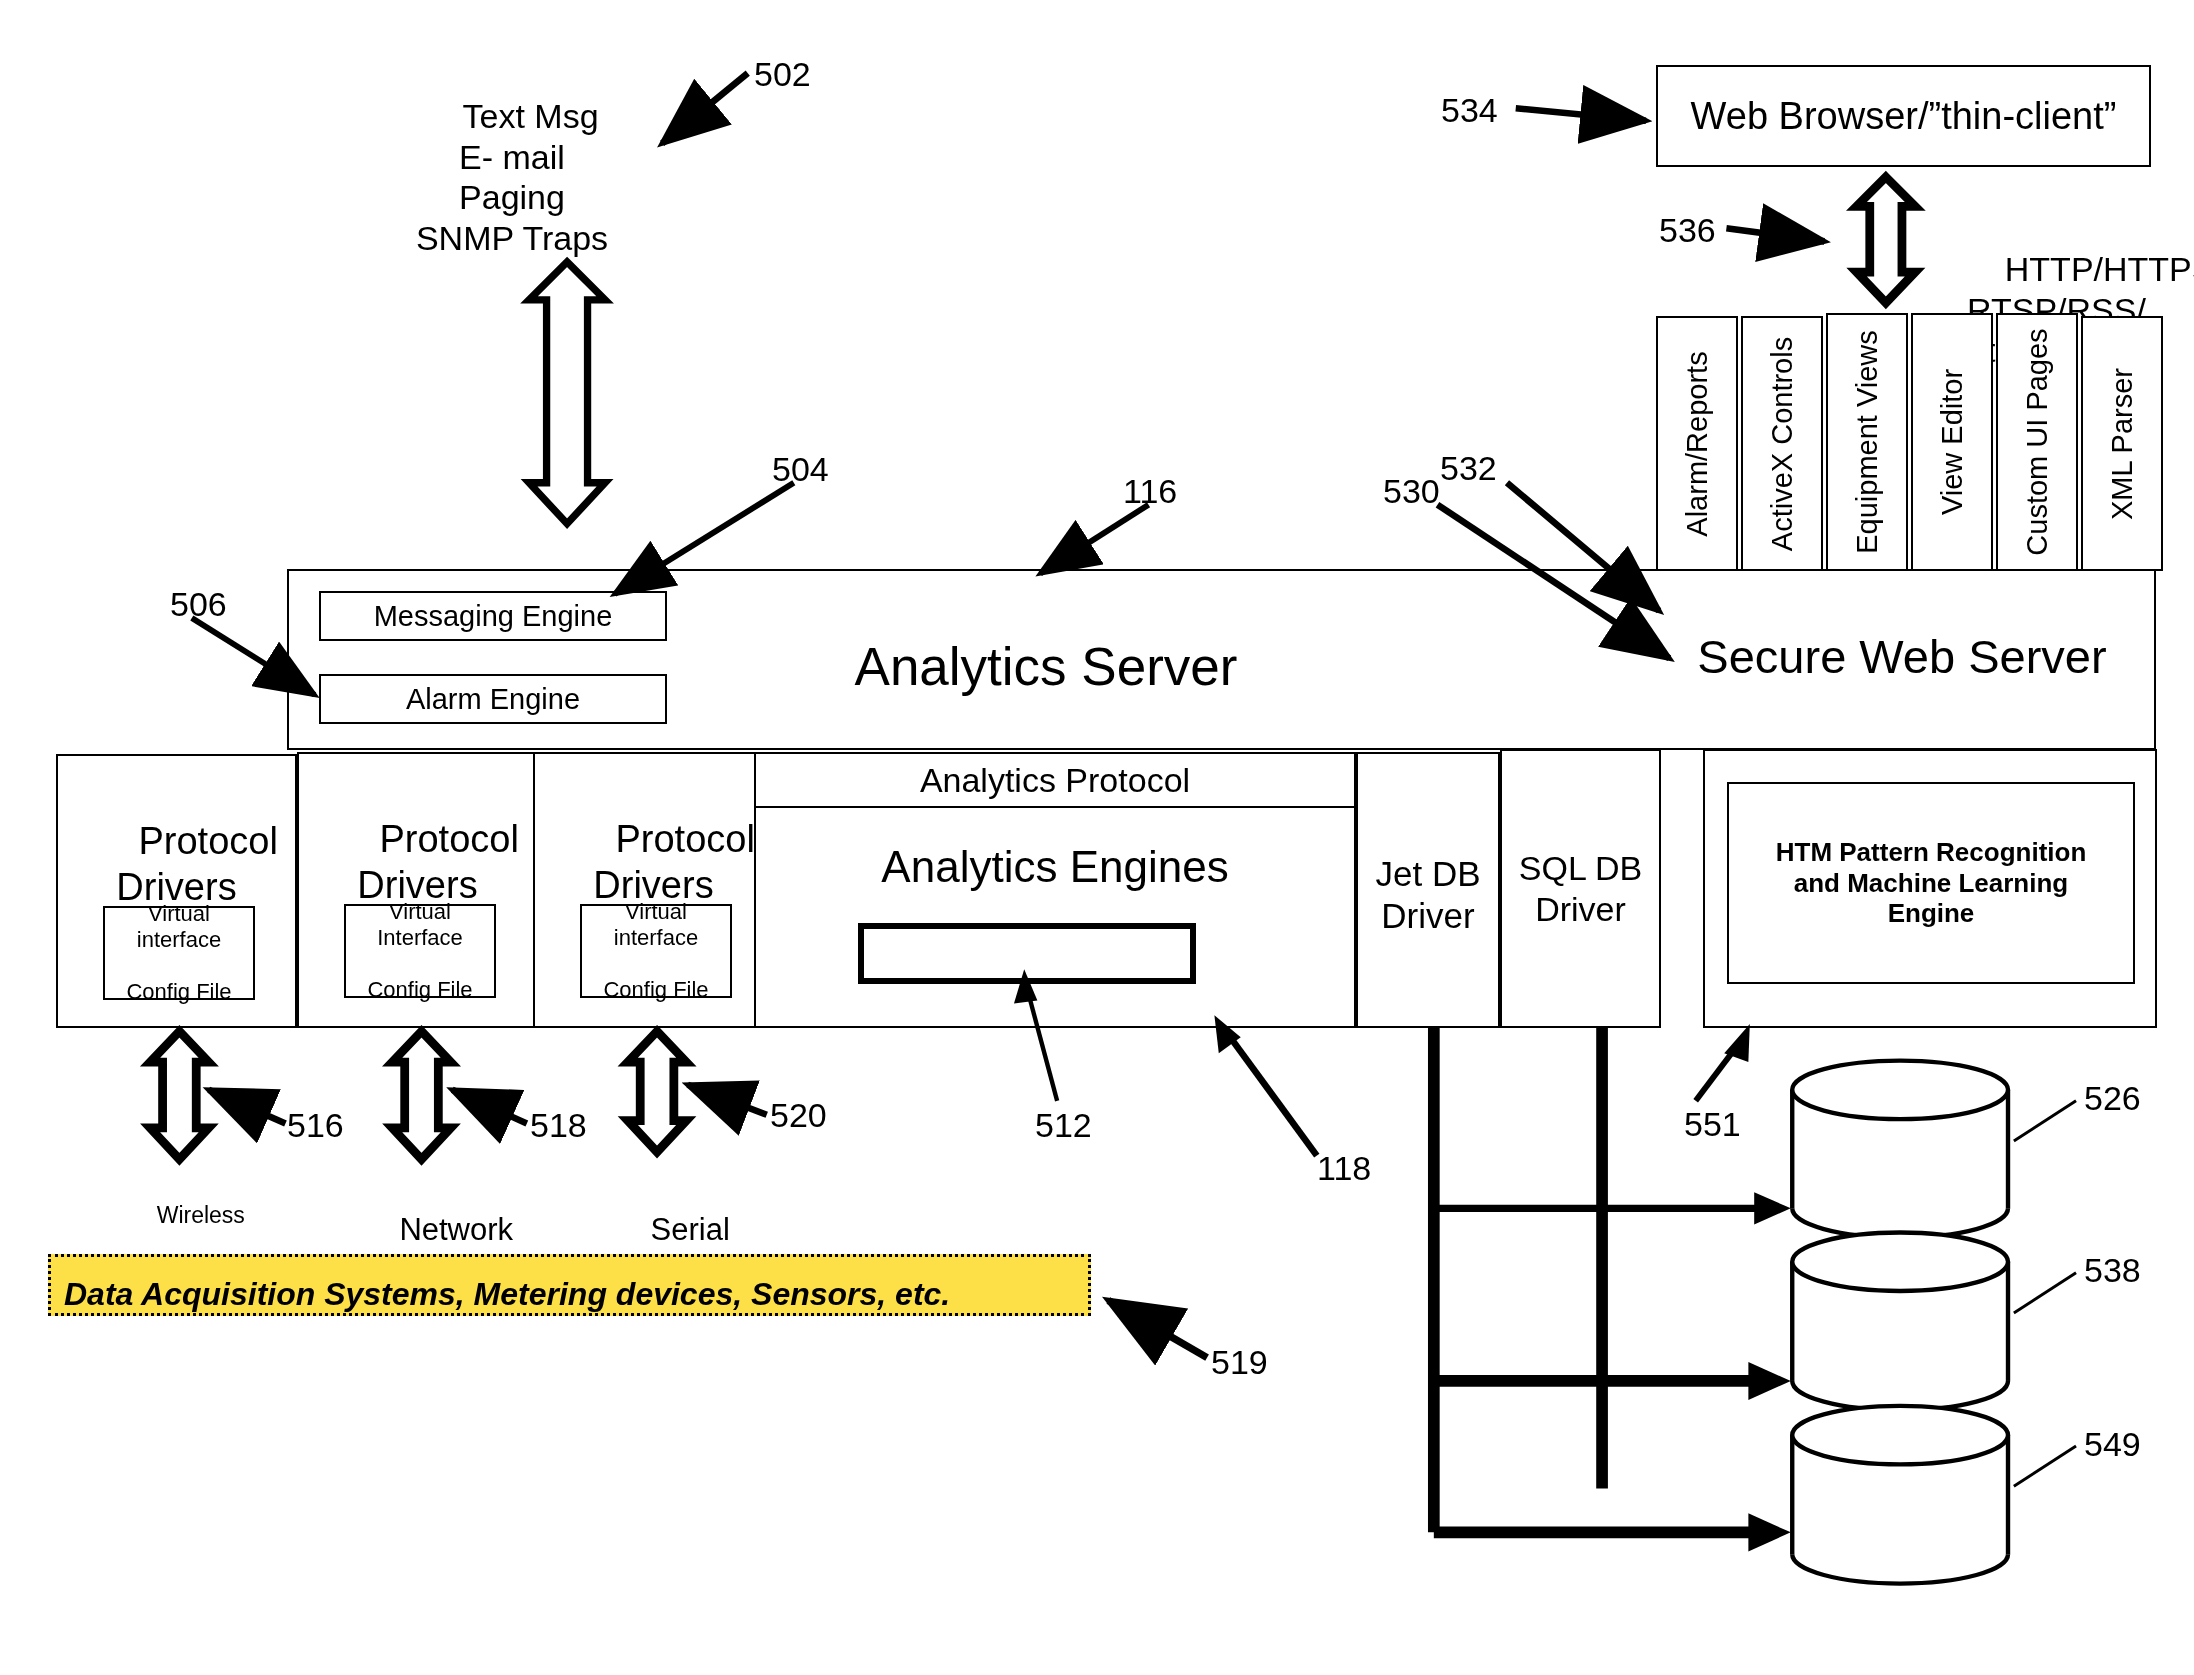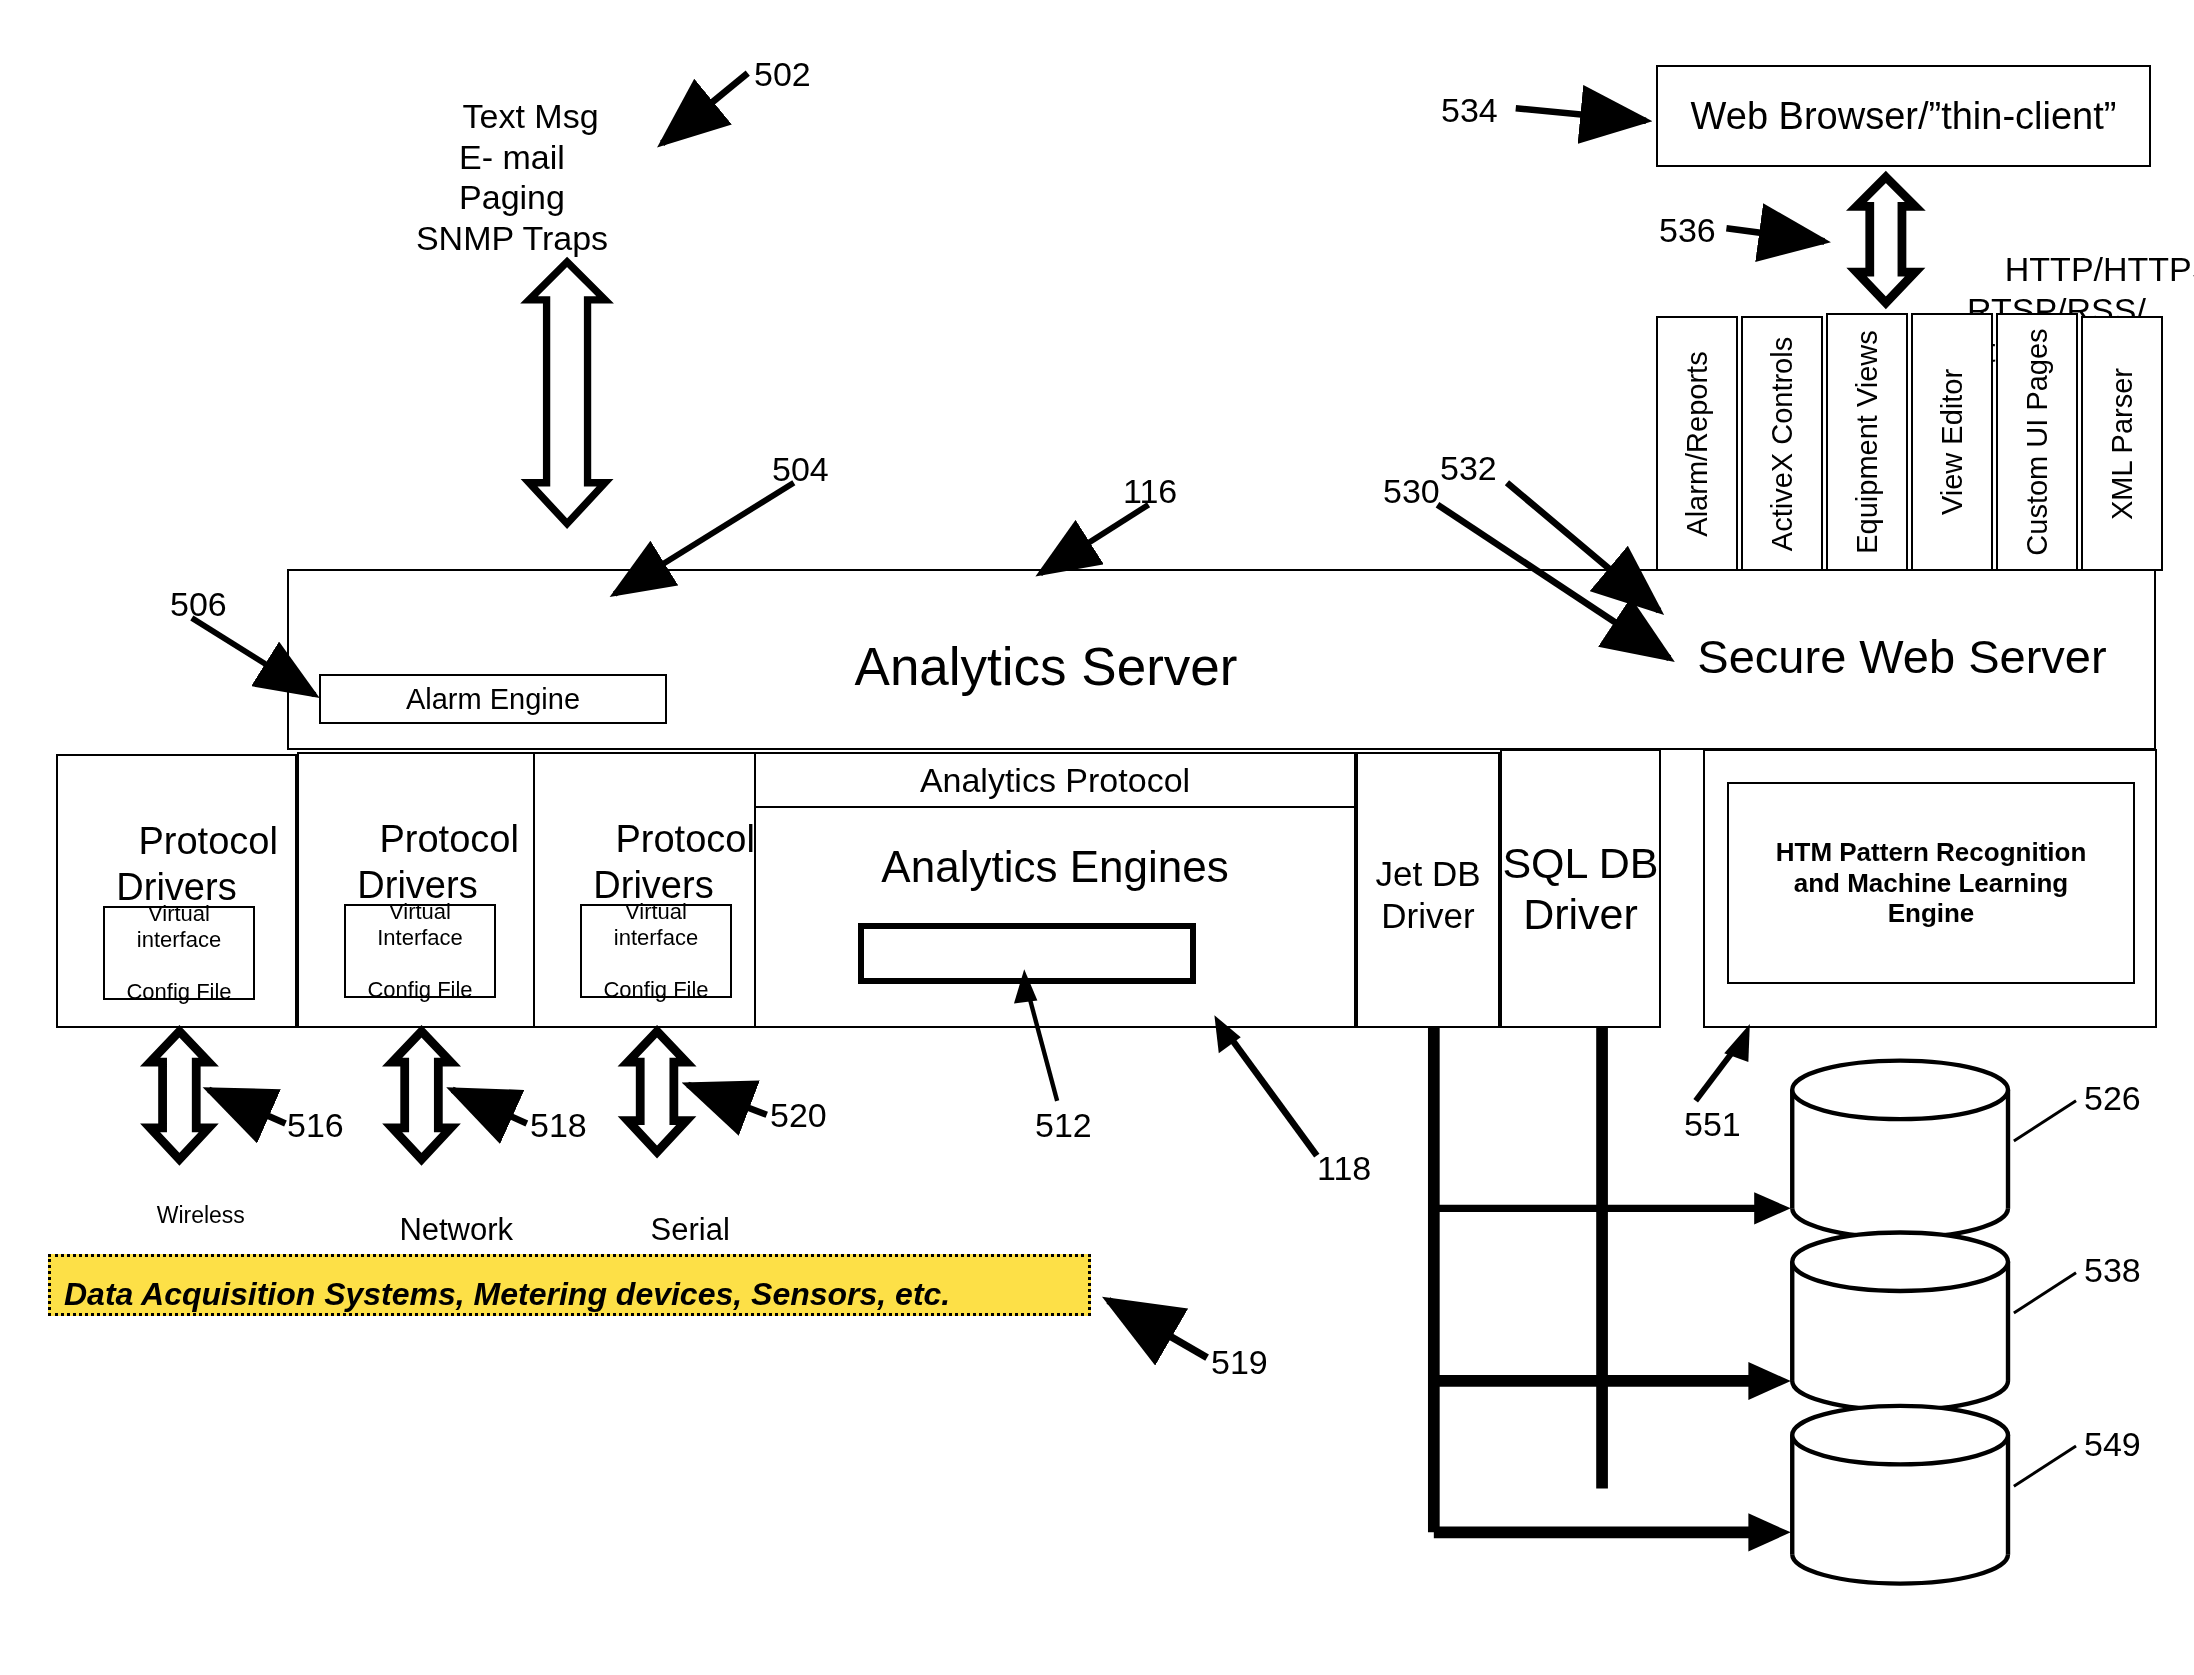--- a/index.html
+++ b/index.html
@@ -131,20 +131,23 @@
   <div class="refnum" style="left:1383px; top:472px;">
     <span>530</span>
   </div>
   <div class="refnum" style="left:772px; top:450px;">
     <span>504</span>
   </div>
   <div class="refnum" style="left:170px; top:585px;">
     <span>506</span>
   </div>
 
+  <div class="box" style="left:319px; top:591px; width:348px; height:50px; font-size:29px;">
+    <span>Messaging Engine</span>
+  </div>
   <div class="box" style="left:319px; top:674px; width:348px; height:50px; font-size:29px;">
     <span>Alarm Engine</span>
   </div>
 
   <div class="box" style="left:56px; top:754px; width:241px; height:274px; display:block;">
     <div class="plain" style="left:0; top:17.6px; width:100%; font-size:38px; text-align:center;">
       <span style="white-space: pre-line;">Protocol
 Drivers</span>
     </div>
     <div class="box" style="left:45px; top:150px; width:152px; height:94px; font-size:22px; border-width:2.2px;">
@@ -191,21 +194,21 @@
     <span>512</span>
   </div>
   <div class="refnum" style="left:1317px; top:1149px;">
     <span>118</span>
   </div>
 
   <div class="box" style="left:1356px; top:752px; width:144px; height:276px; font-size:35px;">
     <span style="white-space: pre-line; margin-top: 9px;">Jet DB
 Driver</span>
   </div>
-  <div class="box" style="left:1500px; top:749px; width:161px; height:279px; font-size:43px;">
+  <div class="box" style="left:1500px; top:749px; width:161px; height:279px; font-size:34px;">
     <span style="white-space: pre-line;">SQL DB
 Driver</span>
   </div>
 
   <div class="box" style="left:1703px; top:749px; width:454px; height:279px; display:block;"></div>
   <div class="box" style="left:1727px; top:782px; width:408px; height:202px; font-size:26px; font-weight:bold;">
     <span style="white-space: pre-line;">HTM Pattern Recognition
 and Machine Learning
 Engine</span>
   </div>

